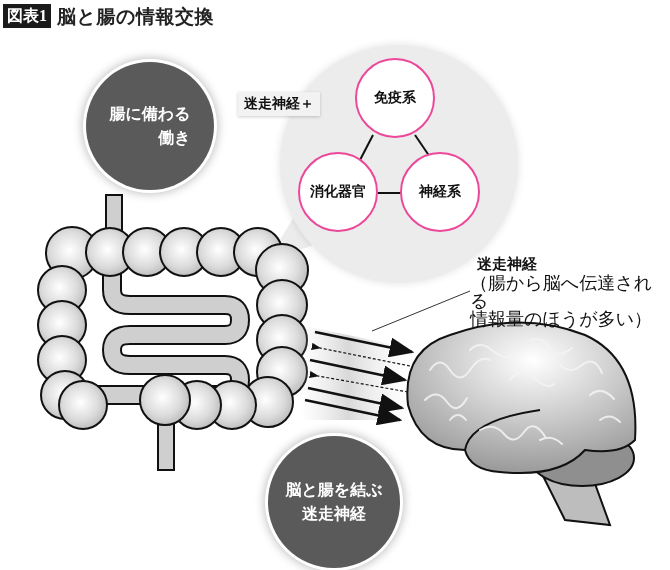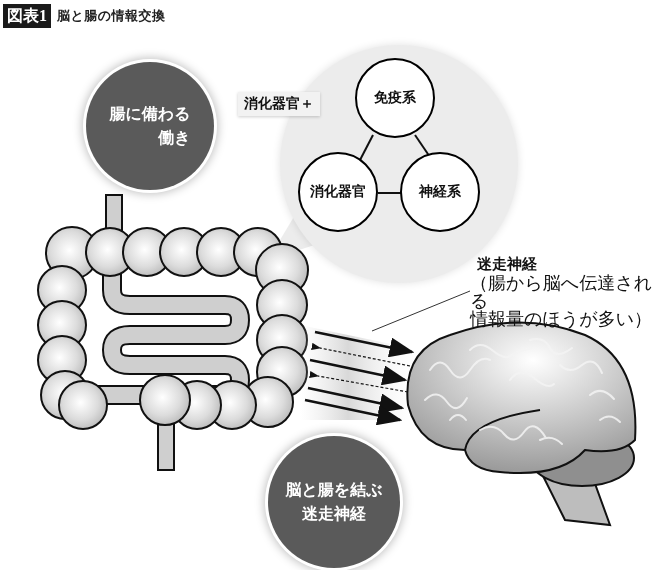--- a/index.html
+++ b/index.html
@@ -1,23 +1,23 @@
 <!DOCTYPE html>
 <html><head>
 <meta charset="utf-8">
 <style>
   html, body { margin:0; padding:0; background:#ffffff; }
   body { width:670px; height:570px; position:relative; overflow:hidden; font-family:"DejaVu Sans", sans-serif; }
   .abs { position:absolute; }
   .title-badge { left:3px; top:4px; height:24px; padding:0 4px; background:#1a1a1a; color:#fff; font-weight:bold; font-size:16px; line-height:24px;font-family:Liberation Serif, serif; }
-  .title-text { left:57px; top:3px; font-size:13px; font-weight:bold; color:#222; line-height:26px; letter-spacing:0.5px; }
+  .title-text { left:57px; top:3px; font-size:19px; font-weight:bold; color:#222; line-height:26px; letter-spacing:0.5px; }
   .dark-circle { border-radius:50%; background:#5a5a5a; color:#fff; display:flex; align-items:center; justify-content:center; text-align:center; font-weight:bold; box-shadow:0 0 0 3px #fff, 0 0 10px 4px rgba(0,0,0,0.25); }
   .circle-text { font-size:16px; line-height:24px; white-space:pre-line; }
   .big-bubble { left:280px; top:45px; width:238px; height:238px; border-radius:50%; background:#ececec; box-shadow:0 0 8px rgba(0,0,0,0.12); }
-  .small-circle { width:80px; height:80px; border-radius:50%; background:#fff; border:2px solid #000000; display:flex; align-items:center; justify-content:center; font-weight:bold; font-size:14px; color:#111; box-sizing:border-box; }
+  .small-circle { width:80px; height:80px; border-radius:50%; background:#fff; border:2px solid #ec4899; display:flex; align-items:center; justify-content:center; font-weight:bold; font-size:14px; color:#111; box-sizing:border-box; }
   .label-box { left:238px; top:92px; padding:3px 6px; background:#f2f2f2; font-size:14px; font-weight:bold; color:#111; box-shadow:0 1px 3px rgba(0,0,0,0.2); }
   .vagus-title { left:477px; top:255px; font-size:15px; font-weight:bold; color:#111; }
   .vagus-note { left:470px; top:274px; font-size:18px; color:#111; line-height:18px; white-space:pre-line; }
   svg { position:absolute; left:0; top:0; }
 </style>
 </head>
 <body>
 
 <div class="abs title-badge">図表1</div>
 <div class="abs title-text">脳と腸の情報交換</div>
@@ -129,21 +129,21 @@
 <div class="abs small-circle" style="left:355px;top:58px;">
   <span>免疫系</span>
 </div>
 <div class="abs small-circle" style="left:298px;top:152px;">
   <span>消化器官</span>
 </div>
 <div class="abs small-circle" style="left:400px;top:152px;">
   <span>神経系</span>
 </div>
 
-<div class="abs label-box">消化器官＋</div>
+<div class="abs label-box">迷走神経＋</div>
 
 <div class="abs dark-circle" style="left:86px;top:62px;width:128px;height:128px;text-align:right;">
   <span class="circle-text">腸に備わる
 働き</span>
 </div>
 
 <div class="abs dark-circle" style="left:268px;top:436px;width:132px;height:132px;">
   <span class="circle-text">脳と腸を結ぶ
 迷走神経</span>
 </div>

